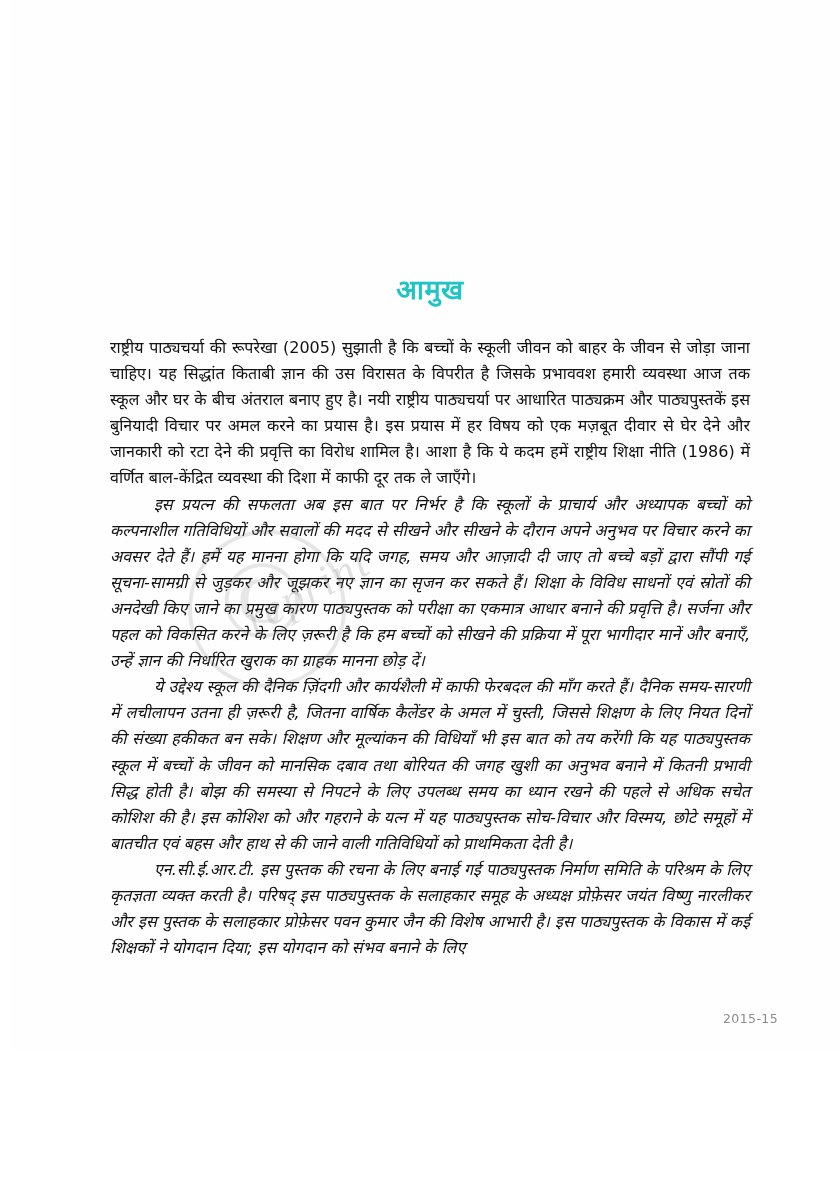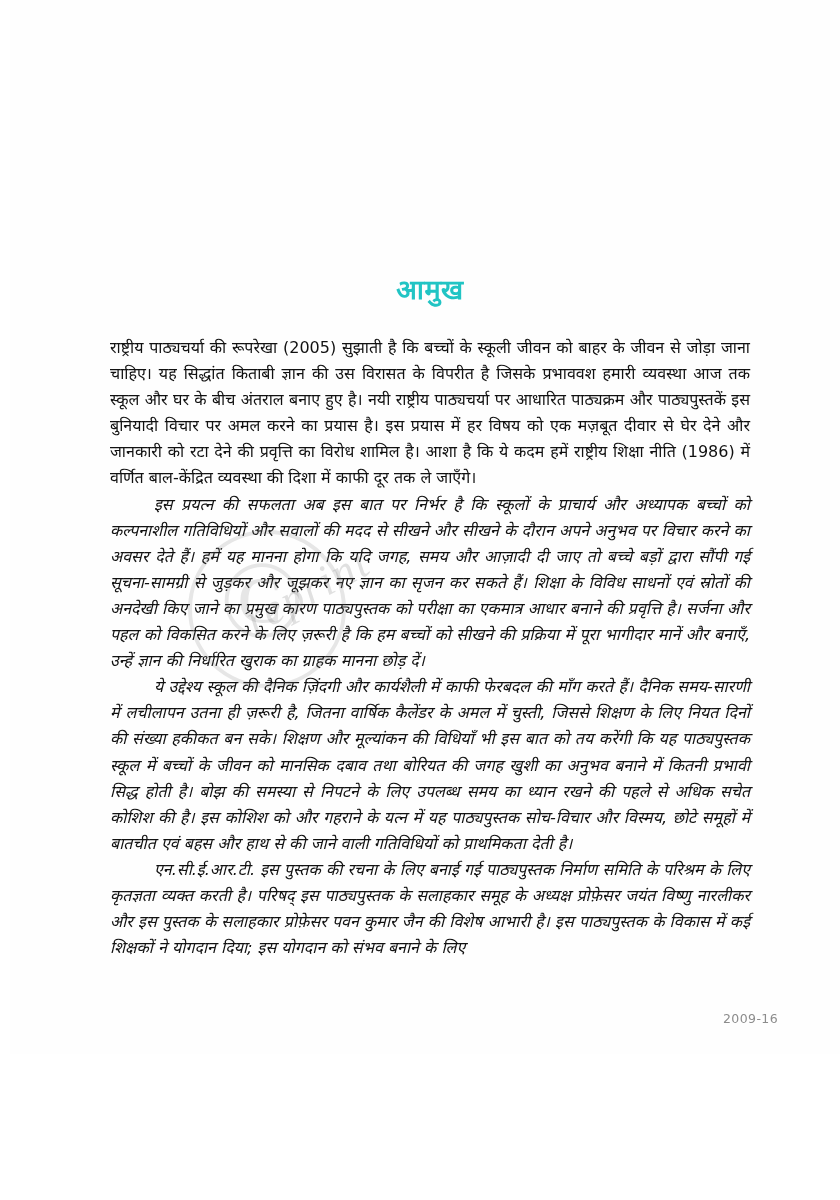--- a/index.html
+++ b/index.html
@@ -128,14 +128,14 @@
     </div>
 
   </div>
 
   <div class="watermark">
     <div class="wm-circle"></div>
     <div class="wm-c">©</div>
     <div class="wm-text">reprint</div>
   </div>
 
-  <div class="page-footer">2009-16</div>
+  <div class="page-footer">2015-15</div>
 </div>
 
 </body></html>

